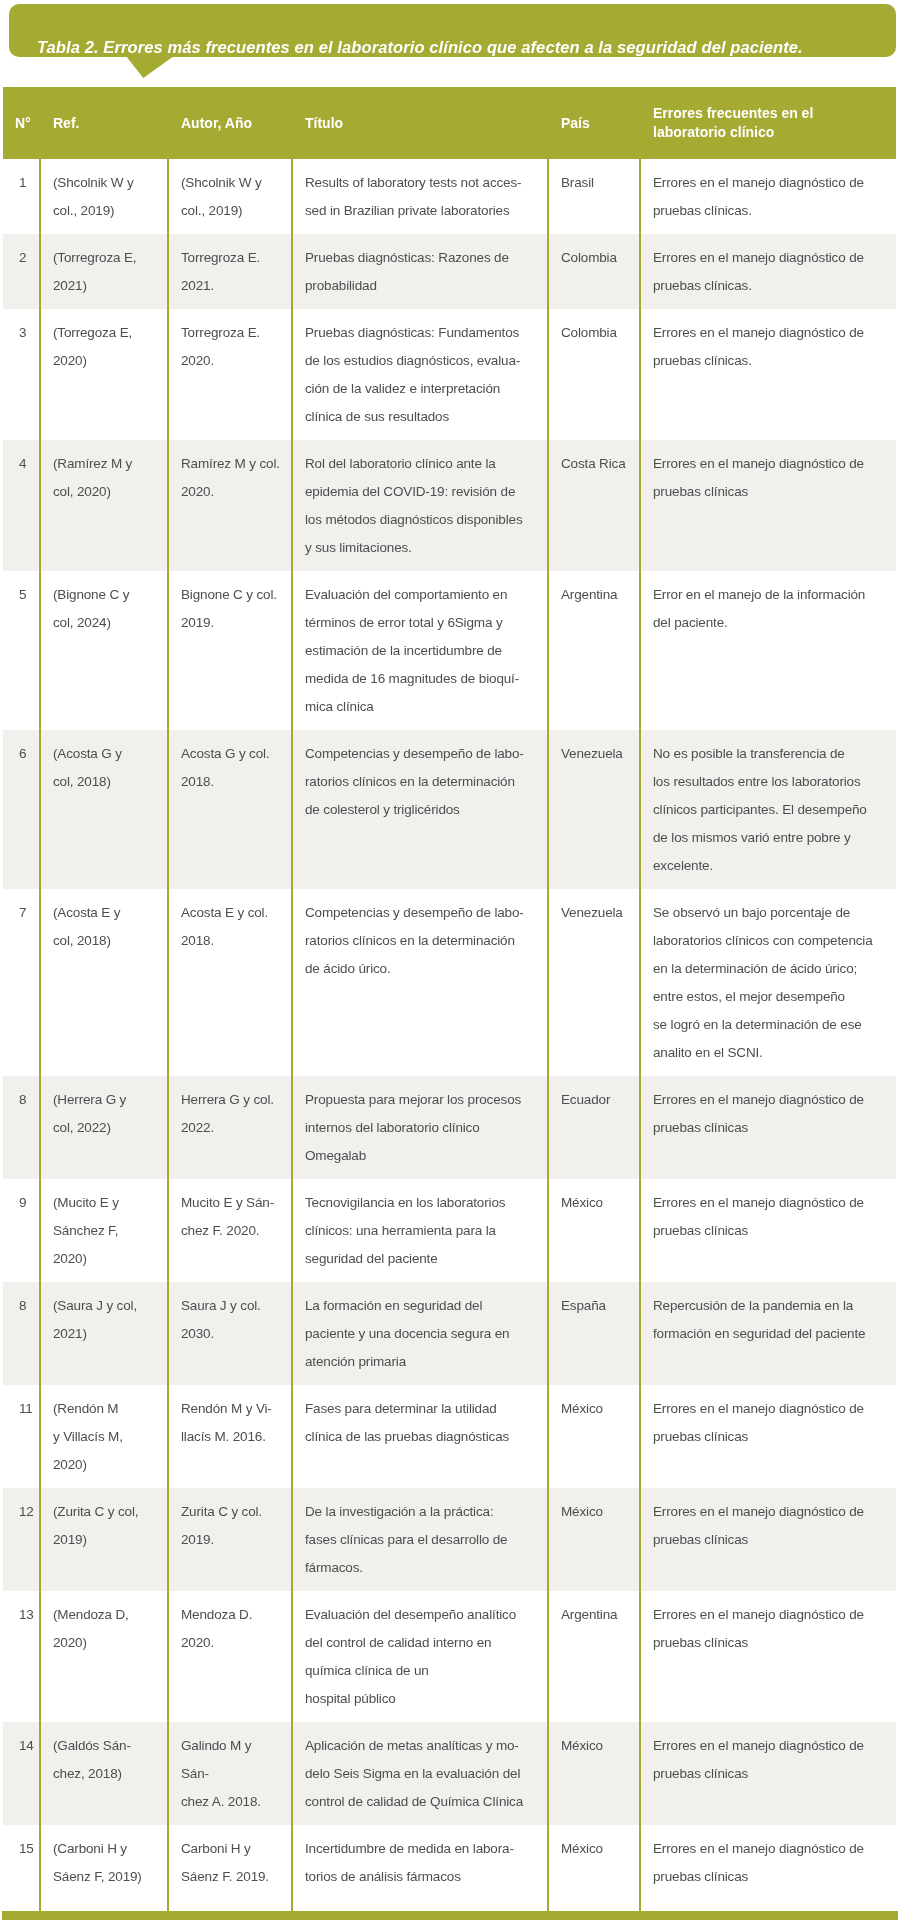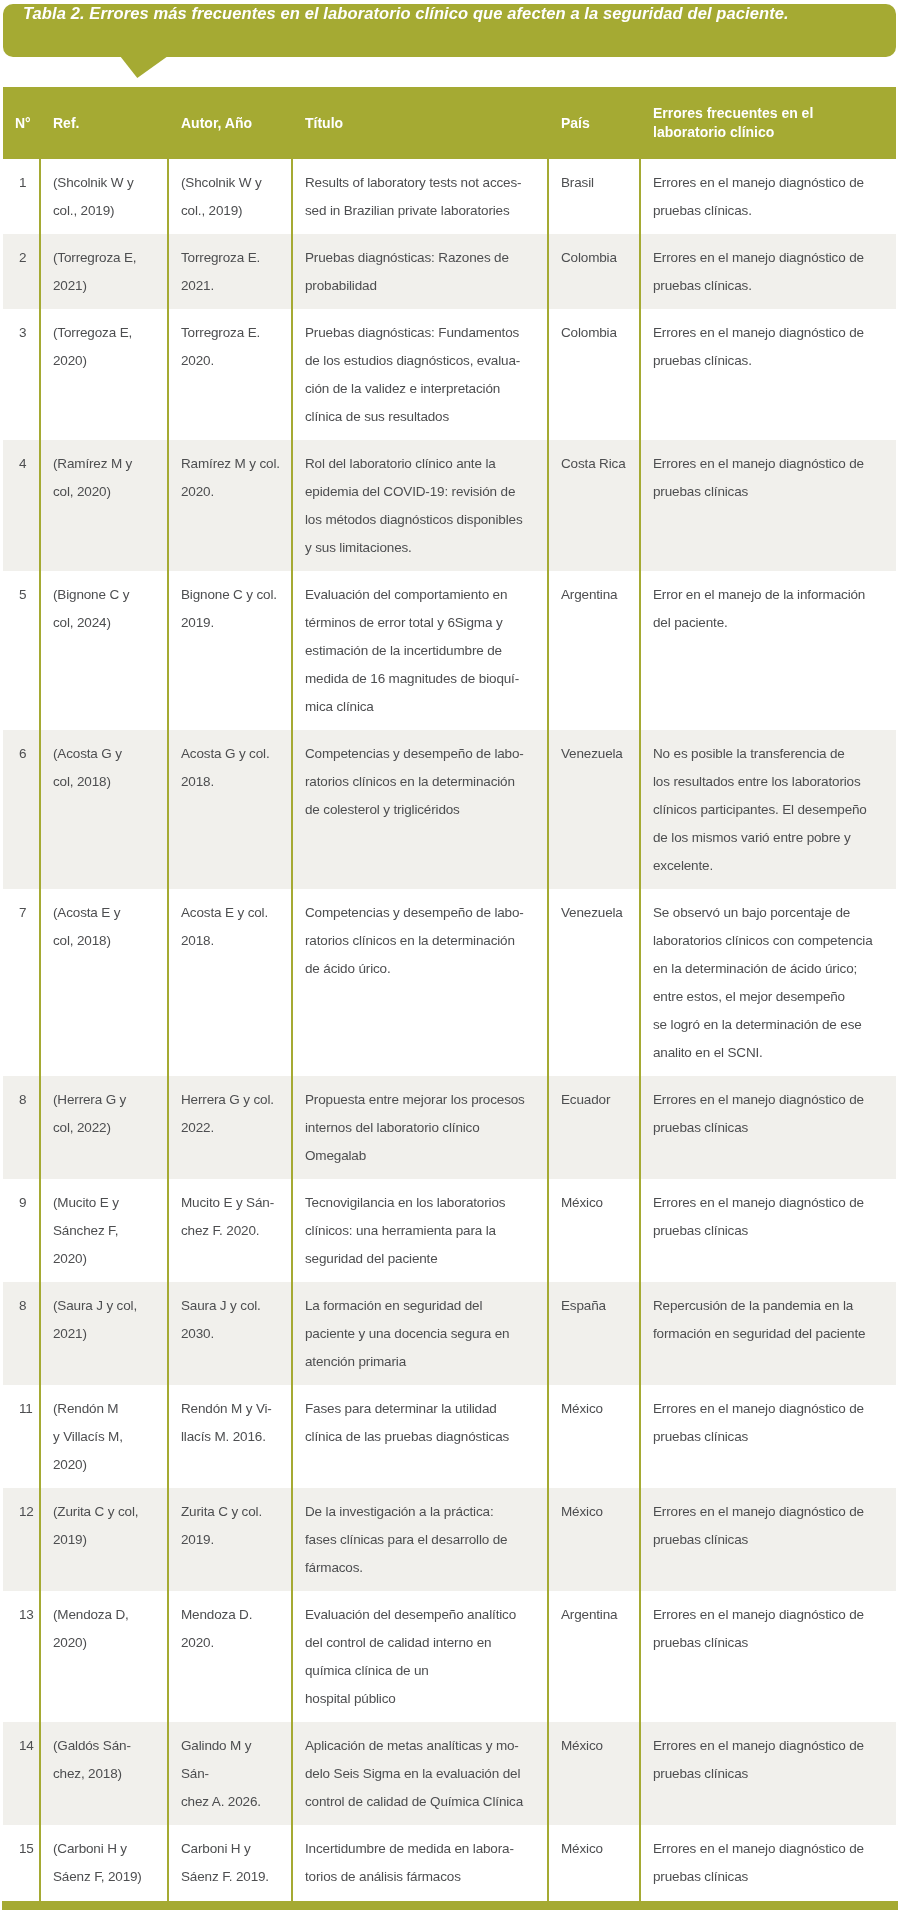--- a/index.html
+++ b/index.html
@@ -3,26 +3,26 @@
 <meta charset="utf-8">
 <style>
   * { margin:0; padding:0; box-sizing:border-box; }
   html,body { width:900px; background:#ffffff; }
   body { min-height:1920px; font-family:"Liberation Sans", sans-serif; color:#4d4e50; }
   .page { position:relative; width:900px; }
 
   
   .banner {
     position:relative;
-    margin:4px 4px 0 3px;
+    margin:4px 4px 0 9px;
     height:53px;
     background:#a5aa33;
     border-radius:10px;
-    display:flex; align-items:flex-start;
-    padding-left:20px;
+    display:flex; align-items:flex-end;
+    padding-left:28px;
   }
   .banner-text {
     color:#ffffff;
     font-style:italic;
     font-weight:600;
     font-size:16.5px;
     letter-spacing:0.1px;
   }
   .banner-tail {
     position:absolute;
@@ -54,21 +54,21 @@
   td {
     vertical-align:top;
     padding:10px 9px 9px 12px;
     font-size:13.5px;
     line-height:28px;
     letter-spacing:-0.15px;
     white-space:pre-line;
   }
   th:not(:first-child), td:not(:first-child) { border-left:2px solid #a5aa33; }
   tbody tr:nth-child(even) { background:#f1f0ec; }
-  tbody tr:last-child td { padding-bottom:10px; }
+  tbody tr:last-child td { padding-bottom:20px; }
   td.c-num { padding-left:16px; }
 
   .bottom-bar {
     margin-left:2px;
     width:896px;
     height:9px;
     background:#a5aa33;
   }
 </style>
 </head>
@@ -201,21 +201,21 @@
 entre estos, el mejor desempeño
 se logró en la determinación de ese
 analito en el SCNI.</td>
         </tr>
         <tr>
           <td class="c-num">8</td>
           <td class="c-ref">(Herrera G y
 col, 2022)</td>
           <td class="c-autor">Herrera G y col.
 2022.</td>
-          <td class="c-titulo">Propuesta entre mejorar los procesos
+          <td class="c-titulo">Propuesta para mejorar los procesos
 internos del laboratorio clínico
 Omegalab</td>
           <td class="c-pais">Ecuador</td>
           <td class="c-errores">Errores en el manejo diagnóstico de
 pruebas clínicas</td>
         </tr>
         <tr>
           <td class="c-num">9</td>
           <td class="c-ref">(Mucito E y
 Sánchez F,
@@ -280,21 +280,21 @@
 hospital público</td>
           <td class="c-pais">Argentina</td>
           <td class="c-errores">Errores en el manejo diagnóstico de
 pruebas clínicas</td>
         </tr>
         <tr>
           <td class="c-num">14</td>
           <td class="c-ref">(Galdós Sán-
 chez, 2018)</td>
           <td class="c-autor">Galindo M y Sán-
-chez A. 2026.</td>
+chez A. 2018.</td>
           <td class="c-titulo">Aplicación de metas analíticas y mo-
 delo Seis Sigma en la evaluación del
 control de calidad de Química Clínica</td>
           <td class="c-pais">México</td>
           <td class="c-errores">Errores en el manejo diagnóstico de
 pruebas clínicas</td>
         </tr>
         <tr>
           <td class="c-num">15</td>
           <td class="c-ref">(Carboni H y

